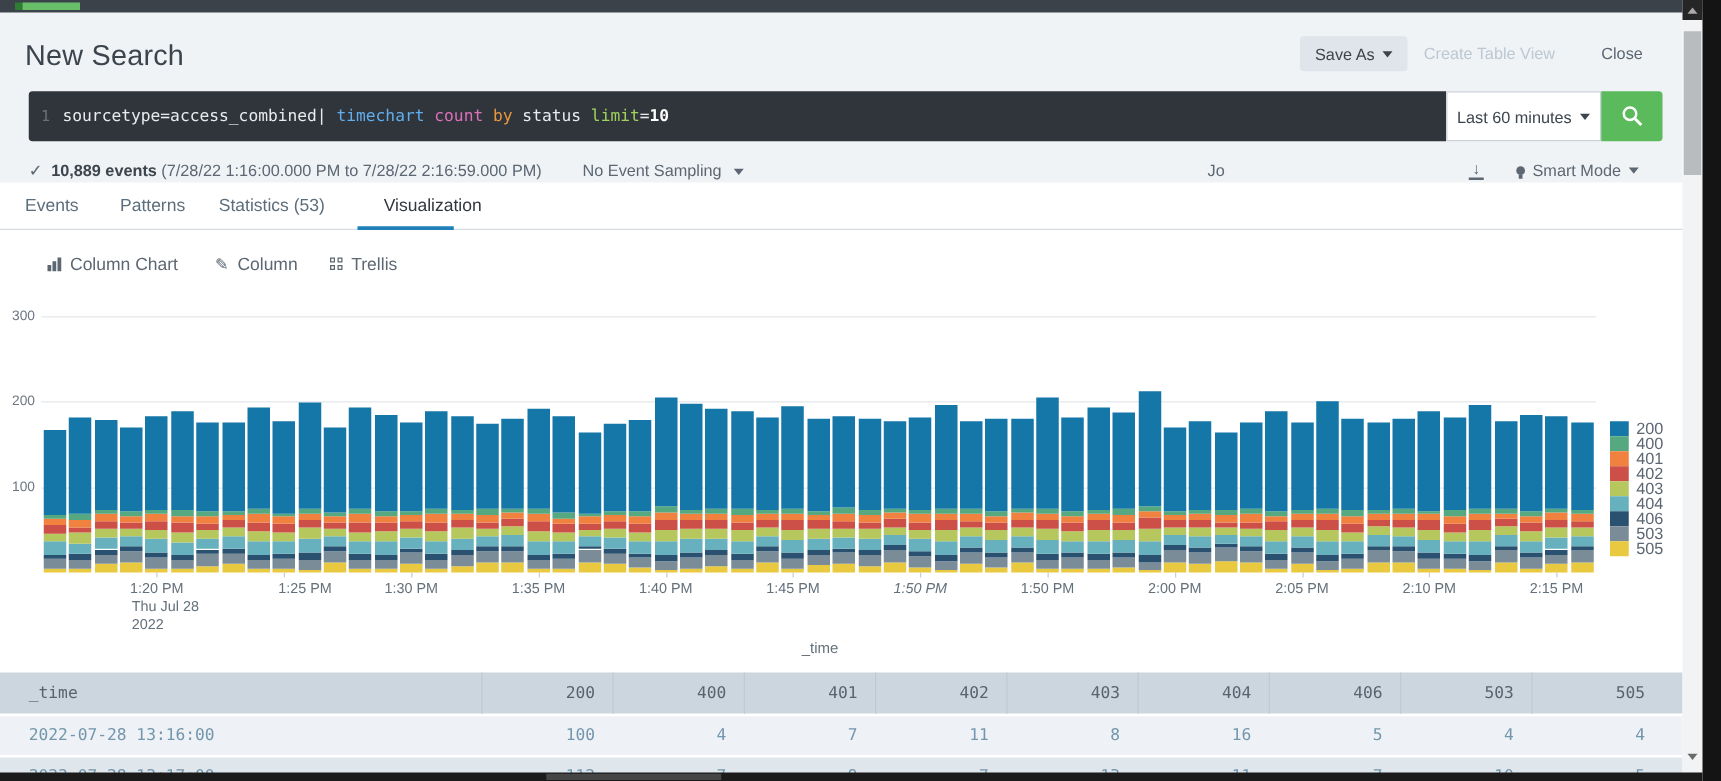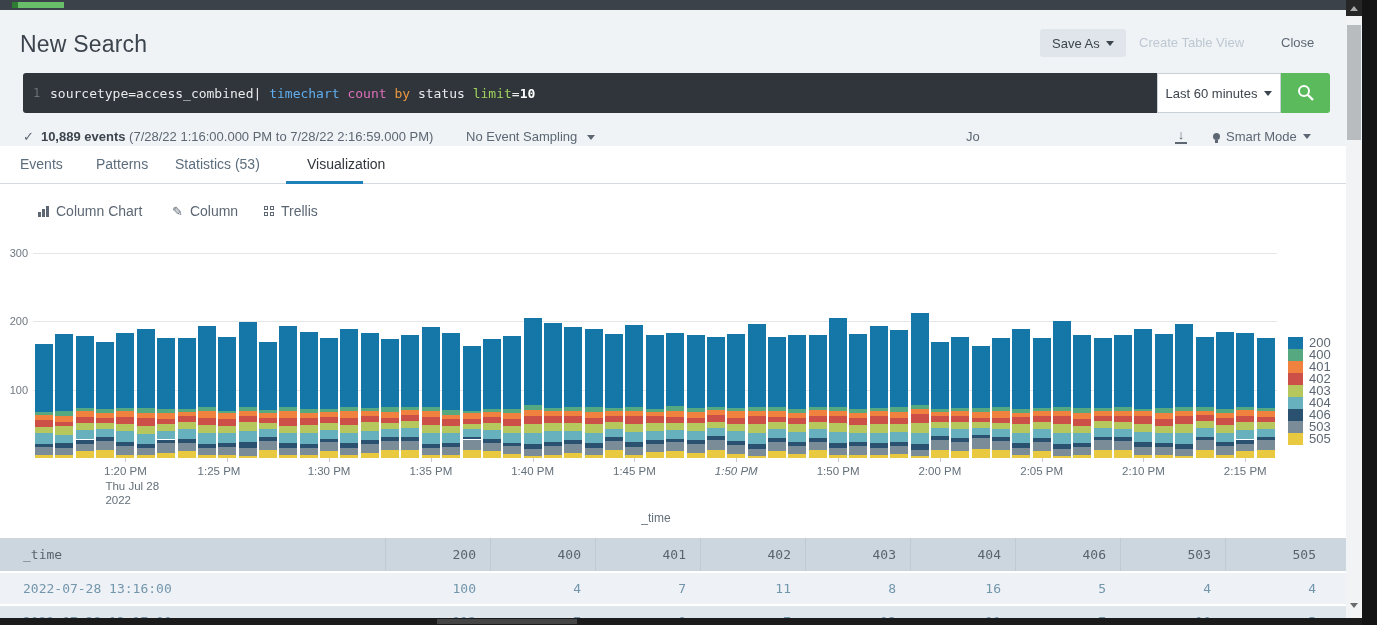--- a/index.html
+++ b/index.html
@@ -783,21 +783,21 @@
       <div class="seg" style="left: 1256.64px; width: 18px; top: 189.38px; height: 6.165px; background: rgb(182, 199, 94);"></div>
       <div class="seg" style="left: 1256.64px; width: 18px; top: 183.9px; height: 5.48px; background: rgb(204, 80, 72);"></div>
       <div class="seg" style="left: 1256.64px; width: 18px; top: 178.42px; height: 5.48px; background: rgb(240, 129, 63);"></div>
       <div class="seg" style="left: 1256.64px; width: 18px; top: 174.995px; height: 3.425px; background: rgb(85, 168, 127);"></div>
       <div class="seg" style="left: 1256.64px; width: 18px; top: 105.125px; height: 69.87px; background: rgb(20, 119, 168);"></div>
       <div class="xtick" style="left: 125.443px; top: 225px;"></div>
       <div class="xlab" style="left: 85.4426px; top: 232px;">1:20 PM</div>
       <div class="xsub" style="left: 105.443px; top: 246px;">Thu Jul 28</div>
       <div class="xsub" style="left: 105.443px; top: 260px;">2022</div>
       <div class="xtick" style="left: 227.246px; top: 225px;"></div>
-      <div class="xlab" style="left: 179px; top: 232px;">1:25 PM</div>
+      <div class="xlab" style="left: 204px; top: 232px;">1:25 PM</div>
       <div class="xtick" style="left: 329.049px; top: 225px;"></div>
       <div class="xlab" style="left: 289.049px; top: 232px;">1:30 PM</div>
       <div class="xtick" style="left: 430.852px; top: 225px;"></div>
       <div class="xlab" style="left: 390.852px; top: 232px;">1:35 PM</div>
       <div class="xtick" style="left: 532.656px; top: 225px;"></div>
       <div class="xlab" style="left: 492.656px; top: 232px;">1:40 PM</div>
       <div class="xtick" style="left: 634.459px; top: 225px;"></div>
       <div class="xlab" style="left: 594.459px; top: 232px;">1:45 PM</div>
       <div class="xtick" style="left: 736.262px; top: 225px;"></div>
       <div class="xlab" style="left: 696.262px; top: 232px; font-style: italic;">1:50 PM</div>

